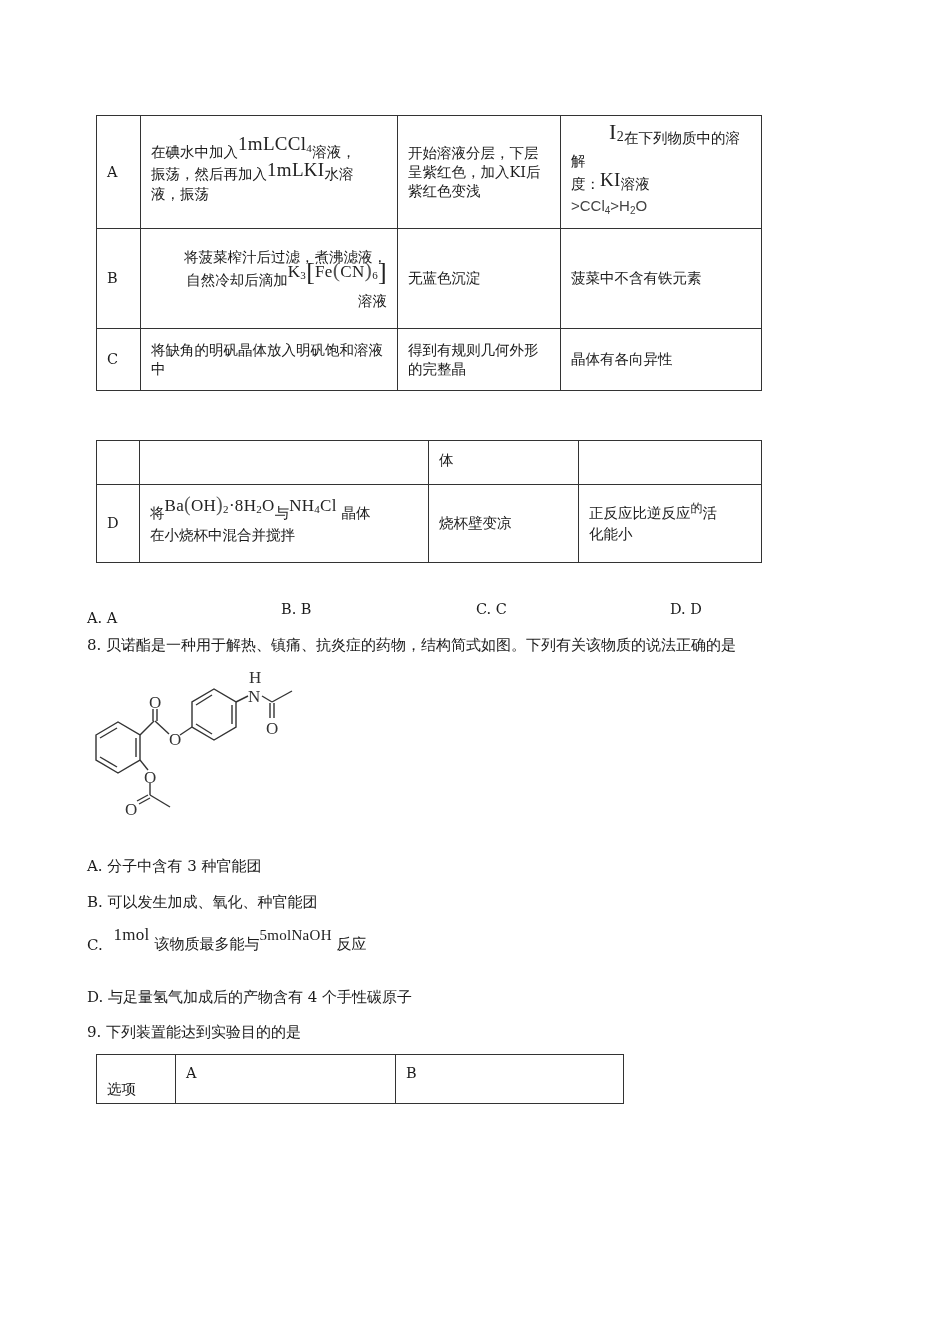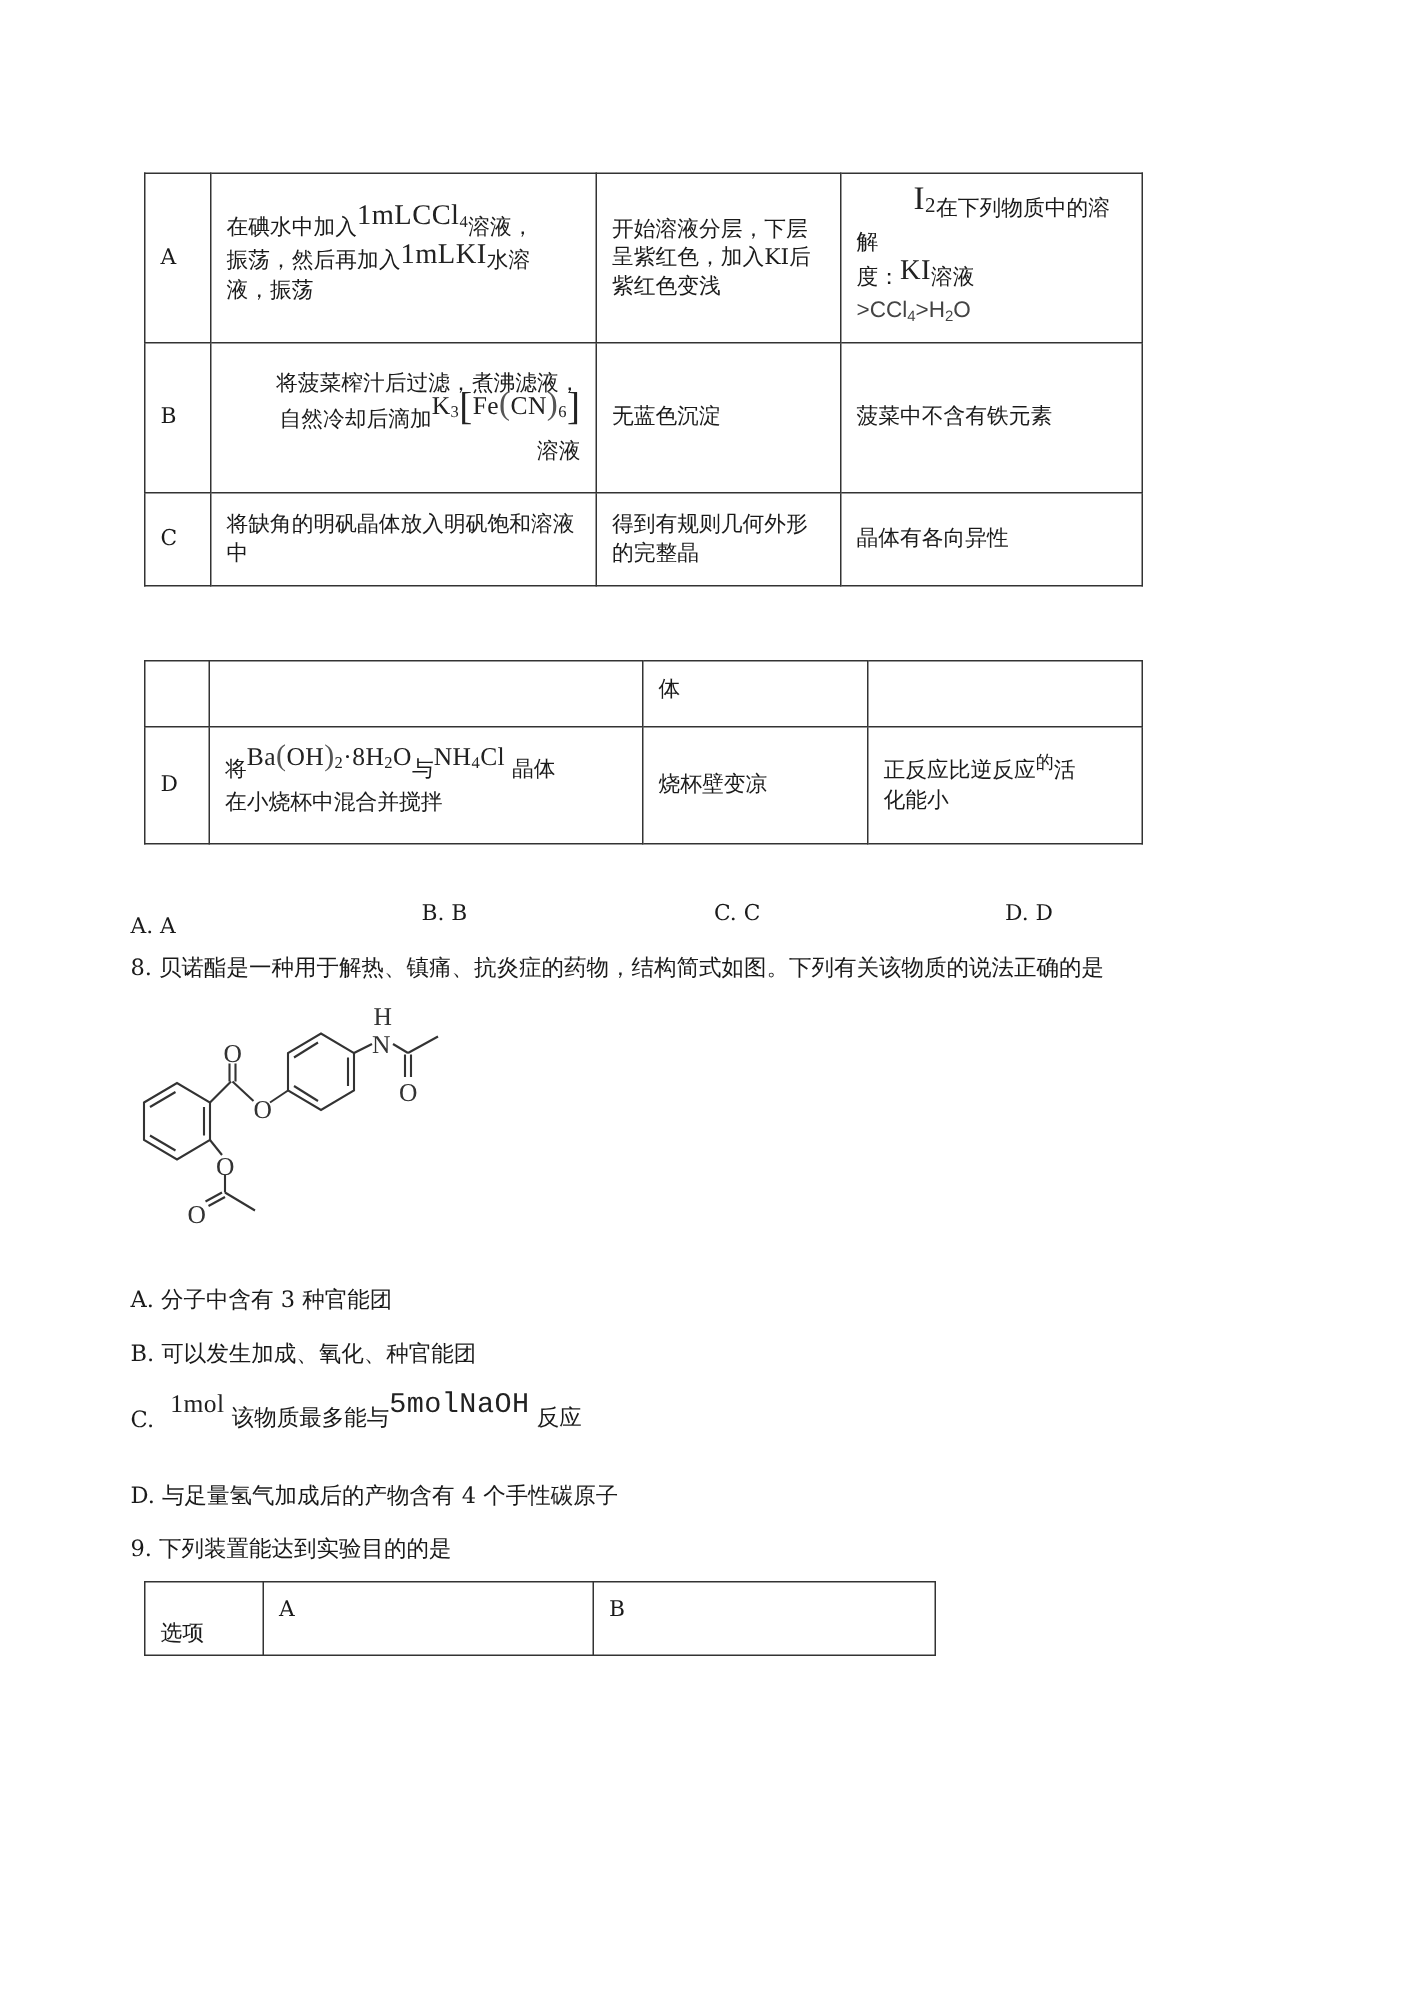--- a/index.html
+++ b/index.html
@@ -175,21 +175,21 @@
     <text x="64" y="118">O</text>
     <text x="45" y="150">O</text>
   </g>
 </svg>
 
 <div class="abs opt-line" style="left:87px; top:857px;">A.  分子中含有 3 种官能团</div>
 <div class="abs opt-line" style="left:87px; top:893px;">B.  可以发生加成、氧化、种官能团</div>
 <div class="abs opt-line" style="left:87px; top:928px;">
   <span style="position:relative; top:7px;">C.</span>
   <span class="formula" style="font-size:17px; top:-3px; margin-left:6px;">1mol</span>
-  <span style="position:relative; top:6px;">该物质最多能与</span><span class="formula" style="font-size:19px; top:-3px;font-family:Liberation Mono, monospace;">5molNaOH</span>
+  <span style="position:relative; top:6px;">该物质最多能与</span><span class="formula" style="font-size:15px; top:-3px;">5molNaOH</span>
   <span style="position:relative; top:6px;">反应</span>
 </div>
 <div class="abs opt-line" style="left:87px; top:988px;">D.  与足量氢气加成后的产物含有 4 个手性碳原子</div>
 
 <div class="abs q-text" style="left:87px; top:1023px;">9. 下列装置能达到实验目的的是</div>
 
 <table class="grid" style="left:96px; top:1054px; width:527px;">
   <colgroup>
       <col style="width:79px">
       <col style="width:220px">

